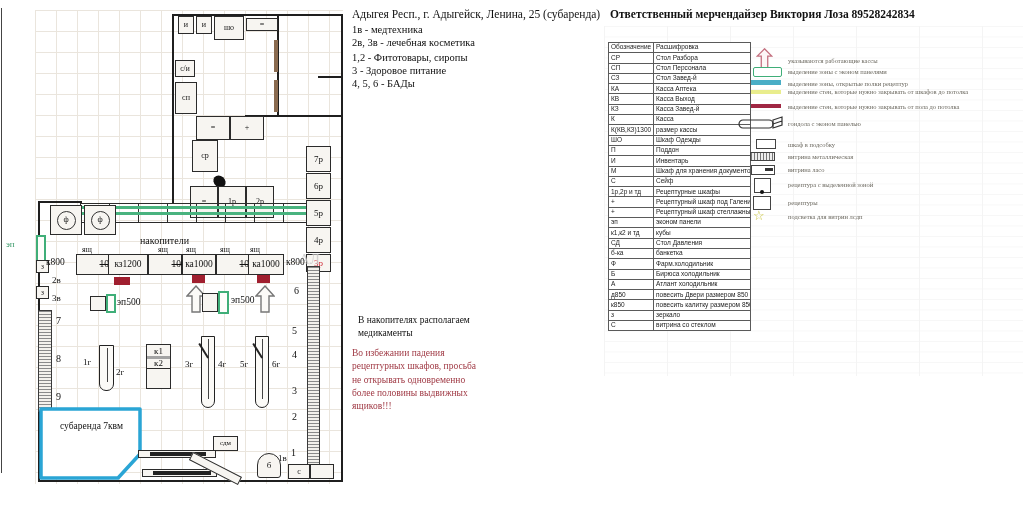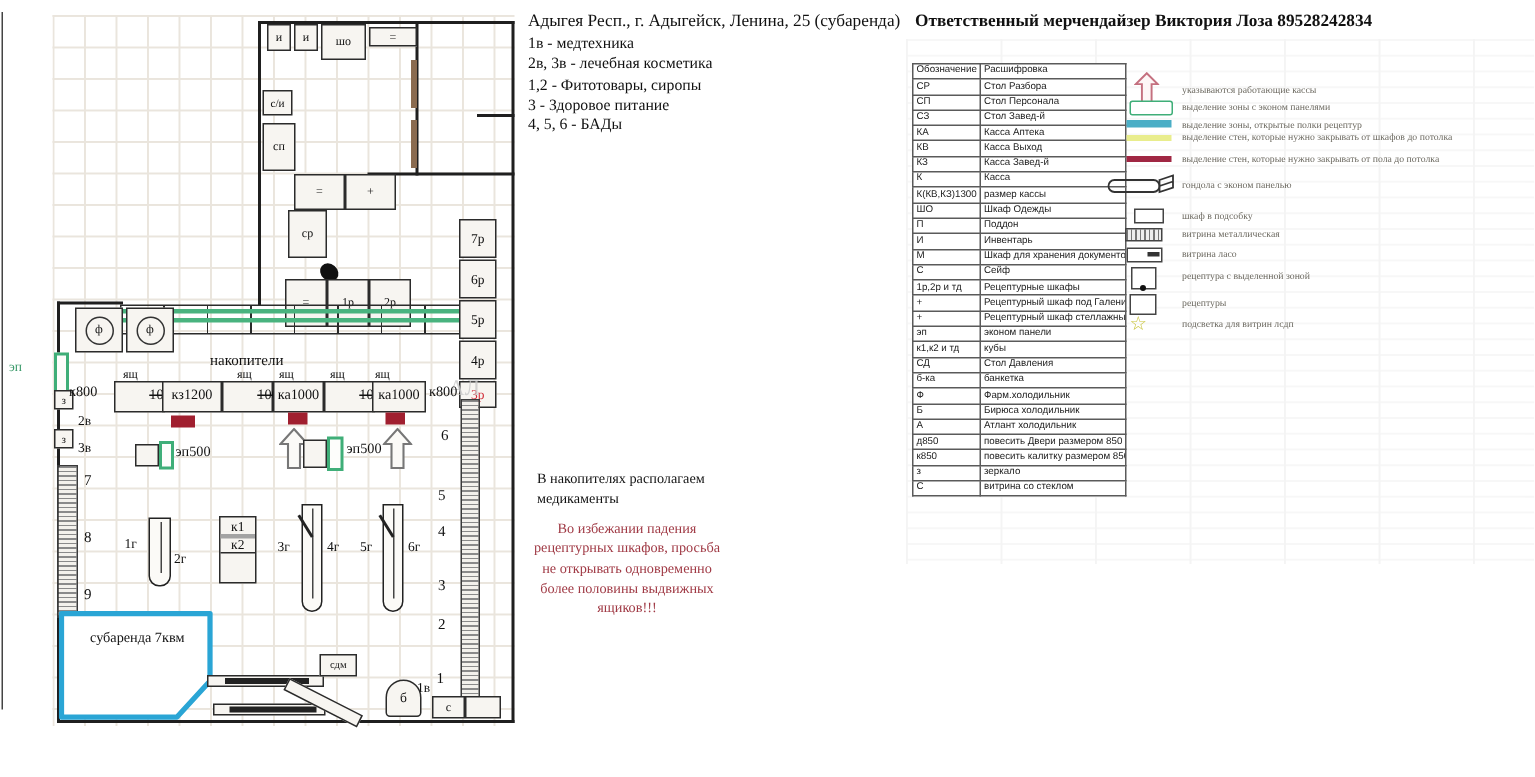--- a/index.html
+++ b/index.html
@@ -20,21 +20,21 @@
   
   .plan-grid{position:absolute;left:35px;top:10px;width:308px;height:474px;
     background-image:linear-gradient(#eae5dd 1px,transparent 1px),
                      linear-gradient(90deg,#eae5dd 1px,transparent 1px);
     background-size:21px 21px;}
   
   .mid-title{position:absolute;left:352px;top:8px;font-size:11.5px;}
   .zone-group{position:absolute;left:352px;font-size:10.5px;}
   .zone-group div{margin-bottom:2px;}
   .note-black{position:absolute;left:358px;top:314px;width:145px;font-size:9.5px;line-height:1.35;}
-  .note-red{position:absolute;left:352px;top:347px;width:132px;font-size:9.5px;line-height:1.4;color:#a03a45;text-align:center;}
+  .note-red{position:absolute;left:352px;top:347px;width:132px;font-size:9.5px;line-height:1.4;color:#a03a45;}
   
   .excel-grid{position:absolute;left:604px;top:26px;width:419px;height:350px;opacity:.55;
     background-image:linear-gradient(to right,#ececec 1px,transparent 1px),
                      linear-gradient(to bottom,#f1f1f1 1px,transparent 1px);
     background-size:63px 10.5px;}
   .right-header{position:absolute;left:610px;top:8px;font-size:11.5px;font-weight:600;}
   table.legend{position:absolute;left:608px;top:42px;border-collapse:collapse;background:#fff;
     font:6.5px "Liberation Sans",sans-serif;color:#222;}
   table.legend td{border:1px solid #5a5a5a;padding:0 2px;height:9.3px;white-space:nowrap;
     overflow:hidden;line-height:1;}

